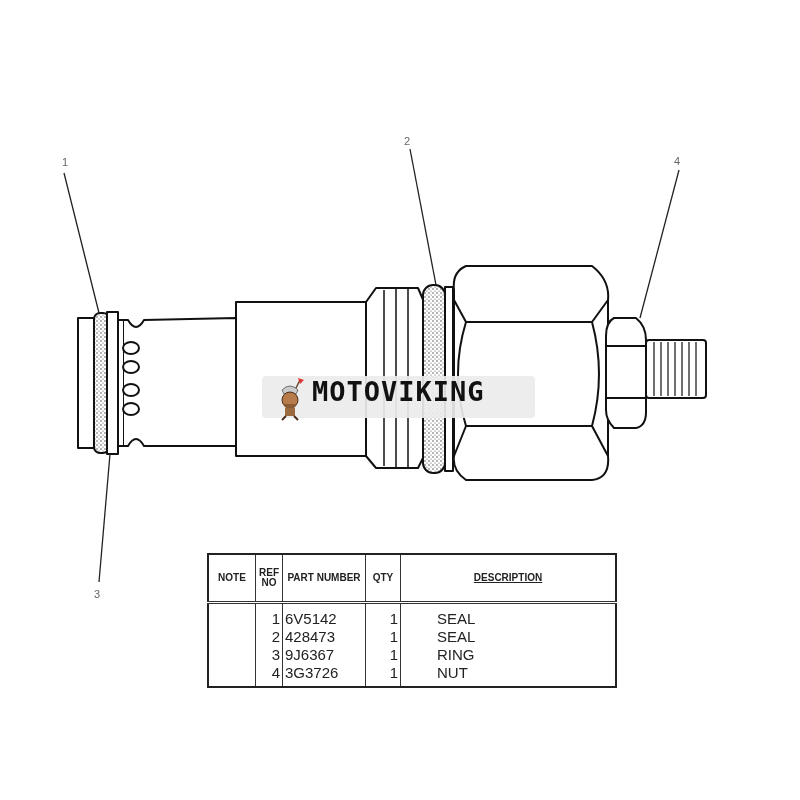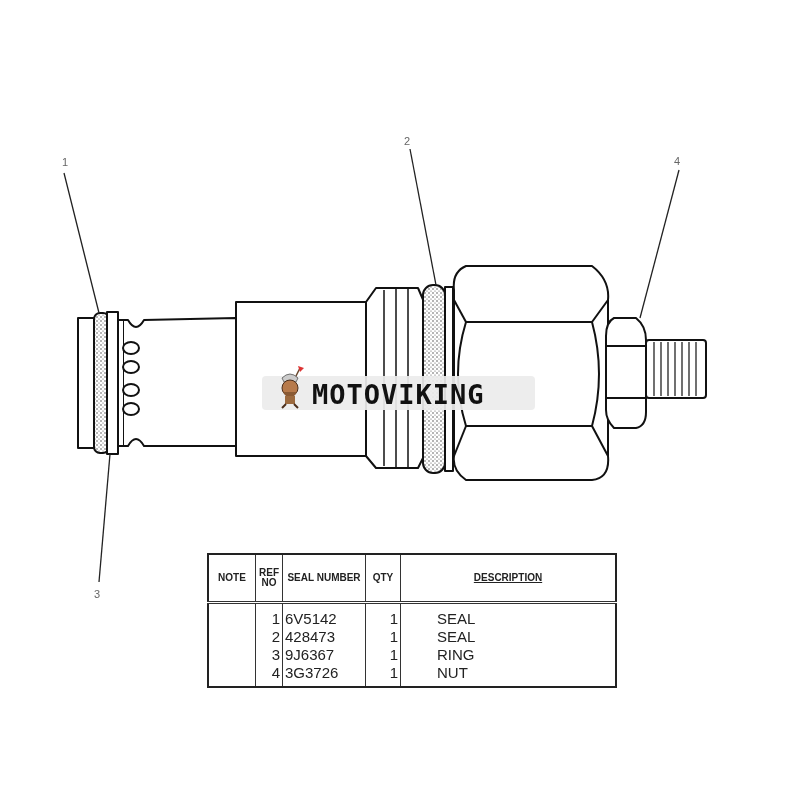--- a/index.html
+++ b/index.html
@@ -1,22 +1,22 @@
 <!DOCTYPE html>
 <html><head>
 <meta charset="utf-8">
 <style>
   html, body { margin: 0; padding: 0; background: #ffffff; }
   body { width: 800px; height: 800px; position: relative; overflow: hidden; font-family: "Liberation Sans", sans-serif; }
   #diagram { position: absolute; left: 0; top: 0; width: 800px; height: 800px; }
   .callout-num { font-family: "Liberation Sans", sans-serif; font-size: 11px; fill: #666; }
   #watermark {
-    position: absolute; left: 262px; top: 376px; width: 273px; height: 34px;
+    position: absolute; left: 262px; top: 376px; width: 273px; height: 42px;
     background: rgba(235,235,235,0.92); border-radius: 4px;
-    display: flex; align-items: flex-end;
+    display: flex; align-items: flex-start;
   }
   #watermark .mascot { width: 40px; height: 46px; margin-left: 8px; }
   #watermark .brand {
     font-family: "DejaVu Sans Mono", monospace; font-weight: bold; font-size: 27px;
     color: #111; letter-spacing: 1px; margin-left: 2px;
   }
   #parts-table {
     position: absolute; left: 207px; top: 553px; width: 410px;
     border: 2px solid #222; border-collapse: collapse; font-family: "Liberation Sans", sans-serif;
     color: #222;
@@ -117,21 +117,21 @@
     <line x1="24" y1="40" x2="28" y2="44" stroke="#4a2d1a" stroke-width="2"></line>
   </svg>
   <span class="brand">MOTOVIKING</span>
 </div>
 
 <table id="parts-table">
   <thead>
     <tr>
       <th style="width:40px">NOTE</th>
       <th style="width:16px">REF NO</th>
-      <th style="width:76px">SEAL NUMBER</th>
+      <th style="width:76px">PART NUMBER</th>
       <th style="width:28px">QTY</th>
       <th>DESCRIPTION</th>
     </tr>
   </thead>
   <tbody>
     <tr class="first">
       <td></td>
       <td class="num">1</td>
       <td>6V5142</td>
       <td class="num">1</td>

